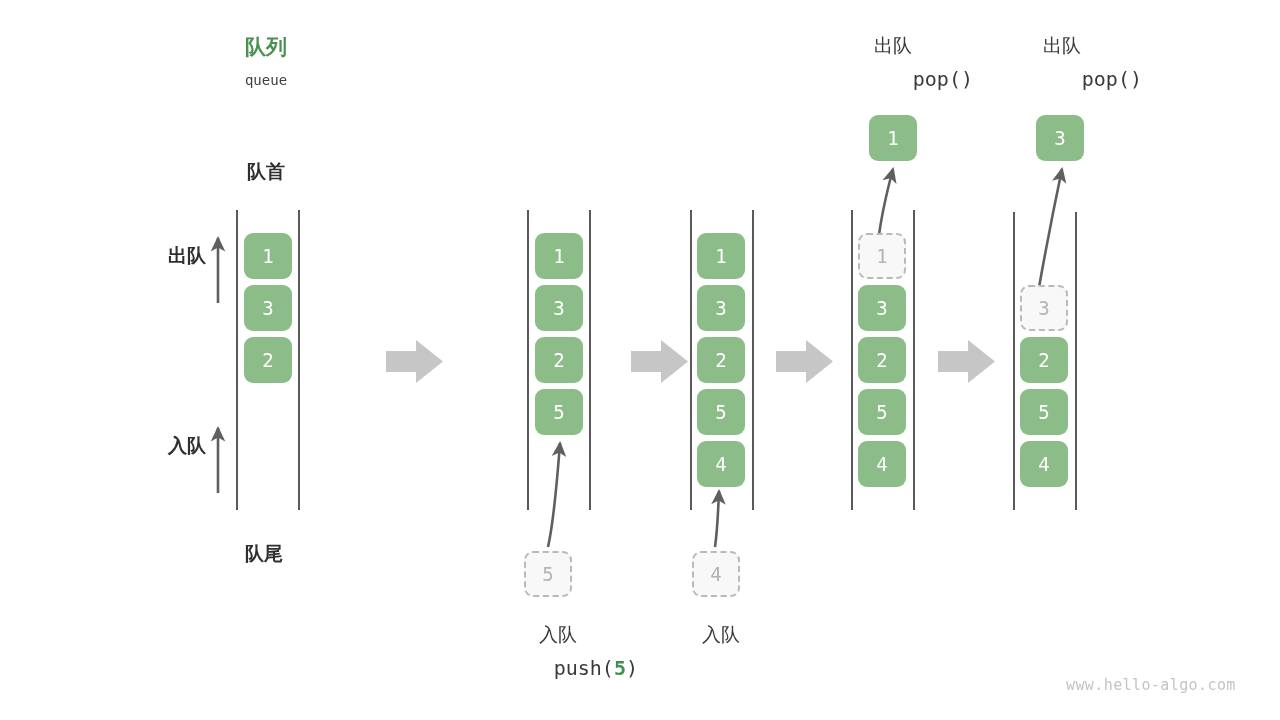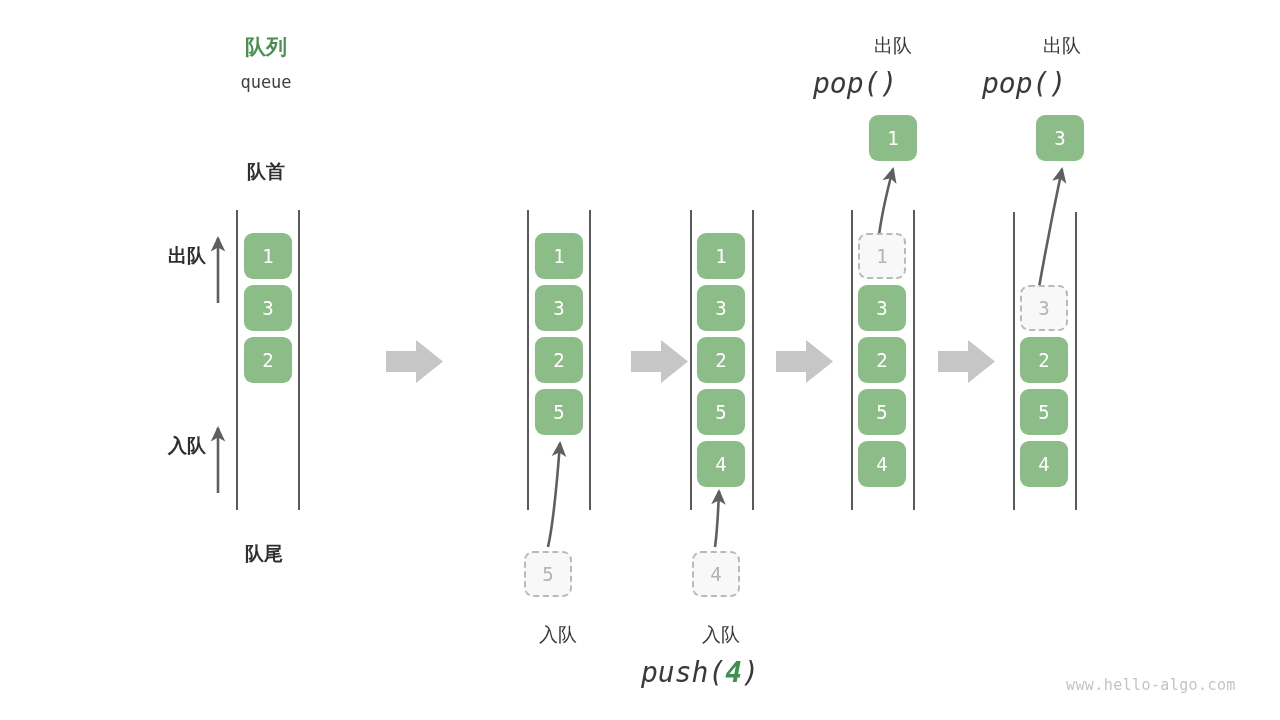--- a/index.html
+++ b/index.html
@@ -27,21 +27,21 @@
   .title-cn {
     font-family: "Liberation Sans", "DejaVu Sans", sans-serif;
     font-weight: bold;
     font-size: 21px;
     color: #4a9151;
     text-align: center;
     white-space: nowrap;
   }
   .title-mono {
     font-family: "DejaVu Sans Mono", "Liberation Mono", monospace;
-    font-size: 17px;
+    font-size: 14px;
     color: #3f3f3f;
     text-align: center;
     white-space: nowrap;
   }
   .label-cn-bold {
     font-family: "Liberation Sans", "DejaVu Sans", sans-serif;
     font-weight: bold;
     font-size: 19px;
     color: #2f2f2f;
     text-align: center;
@@ -49,25 +49,24 @@
   }
   .op-cn {
     font-family: "Liberation Sans", "DejaVu Sans", sans-serif;
     font-size: 19px;
     color: #3a3a3a;
     text-align: center;
     white-space: nowrap;
   }
   .op-mono {
     font-family: "DejaVu Sans Mono", "Liberation Mono", monospace;
-    font-size: 28px;
+    font-size: 20px;
     color: #3a3a3a;
-    text-align: left;
-    white-space: nowrap;
-    font-style: italic;
+    text-align: right;
+    white-space: nowrap;
   }
   .op-mono .arg { color: #3f8f4f; font-weight: bold; }
   .watermark {
     font-family: "DejaVu Sans Mono", "Liberation Mono", monospace;
     font-size: 15px;
     color: #c4c4c4;
     letter-spacing: 0.4px;
     white-space: nowrap;
   }
 
@@ -159,41 +158,41 @@
   <svg class="abs" style="left:520px; top:425px;" width="70" height="130">
     <defs>
       <marker id="curvehead2" markerWidth="7" markerHeight="7" refX="5.2" refY="3.2" orient="auto" markerUnits="strokeWidth">
         <path d="M0,0.4 L6,3.2 L0,6 L1.5,3.2 Z" fill="#5f5f5f"></path>
       </marker>
     </defs>
     <path d="M28,122 C33,100 37,58 40,18" stroke="#5f5f5f" stroke-width="2.6" fill="none" marker-end="url(#curvehead2)"></path>
   </svg>
 
   <div class="abs op-cn" style="left:498px; top:622px; width:120px;">入队</div>
+  <div class="abs op-mono" style="left:478px; top:656px; width:160px;">
+    <span>push(</span><span class="arg">5</span><span>)</span>
+  </div>
 
   <div class="rail abs" style="left:690px; top:210px; height:300px;"></div>
   <div class="rail abs" style="left:752px; top:210px; height:300px;"></div>
   <div class="abs" id="col3-cells">
       <div class="cell abs" style="left: 697px; top: 233px;">1</div>
       <div class="cell abs" style="left: 697px; top: 285px;">3</div>
       <div class="cell abs" style="left: 697px; top: 337px;">2</div>
       <div class="cell abs" style="left: 697px; top: 389px;">5</div>
       <div class="cell abs" style="left: 697px; top: 441px;">4</div>
     </div>
 
   <div class="cell ghost abs" style="left:692px; top:551px;">4</div>
 
   <svg class="abs" style="left:690px; top:477px;" width="60" height="80">
     <path d="M25,70 C27,56 28,40 29,14" stroke="#5f5f5f" stroke-width="2.6" fill="none" marker-end="url(#curvehead2)"></path>
   </svg>
 
   <div class="abs op-cn" style="left:661px; top:622px; width:120px;">入队</div>
-  <div class="abs op-mono" style="left:641px; top:656px; width:160px;">
-    <span>push(</span><span class="arg">4</span><span>)</span>
-  </div>
 
   <div class="abs op-cn" style="left:833px; top:33px; width:120px;">出队</div>
   <div class="abs op-mono" style="left:813px; top:67px; width:160px;">
     <span>pop(</span><span class="arg"></span><span>)</span>
   </div>
 
   <div class="cell abs" style="left:869px; top:115px;">1</div>
 
   <svg class="abs" style="left:860px; top:155px;" width="60" height="95">
     <path d="M18,88 C20,70 26,40 33,14" stroke="#5f5f5f" stroke-width="2.6" fill="none" marker-end="url(#curvehead2)"></path>

